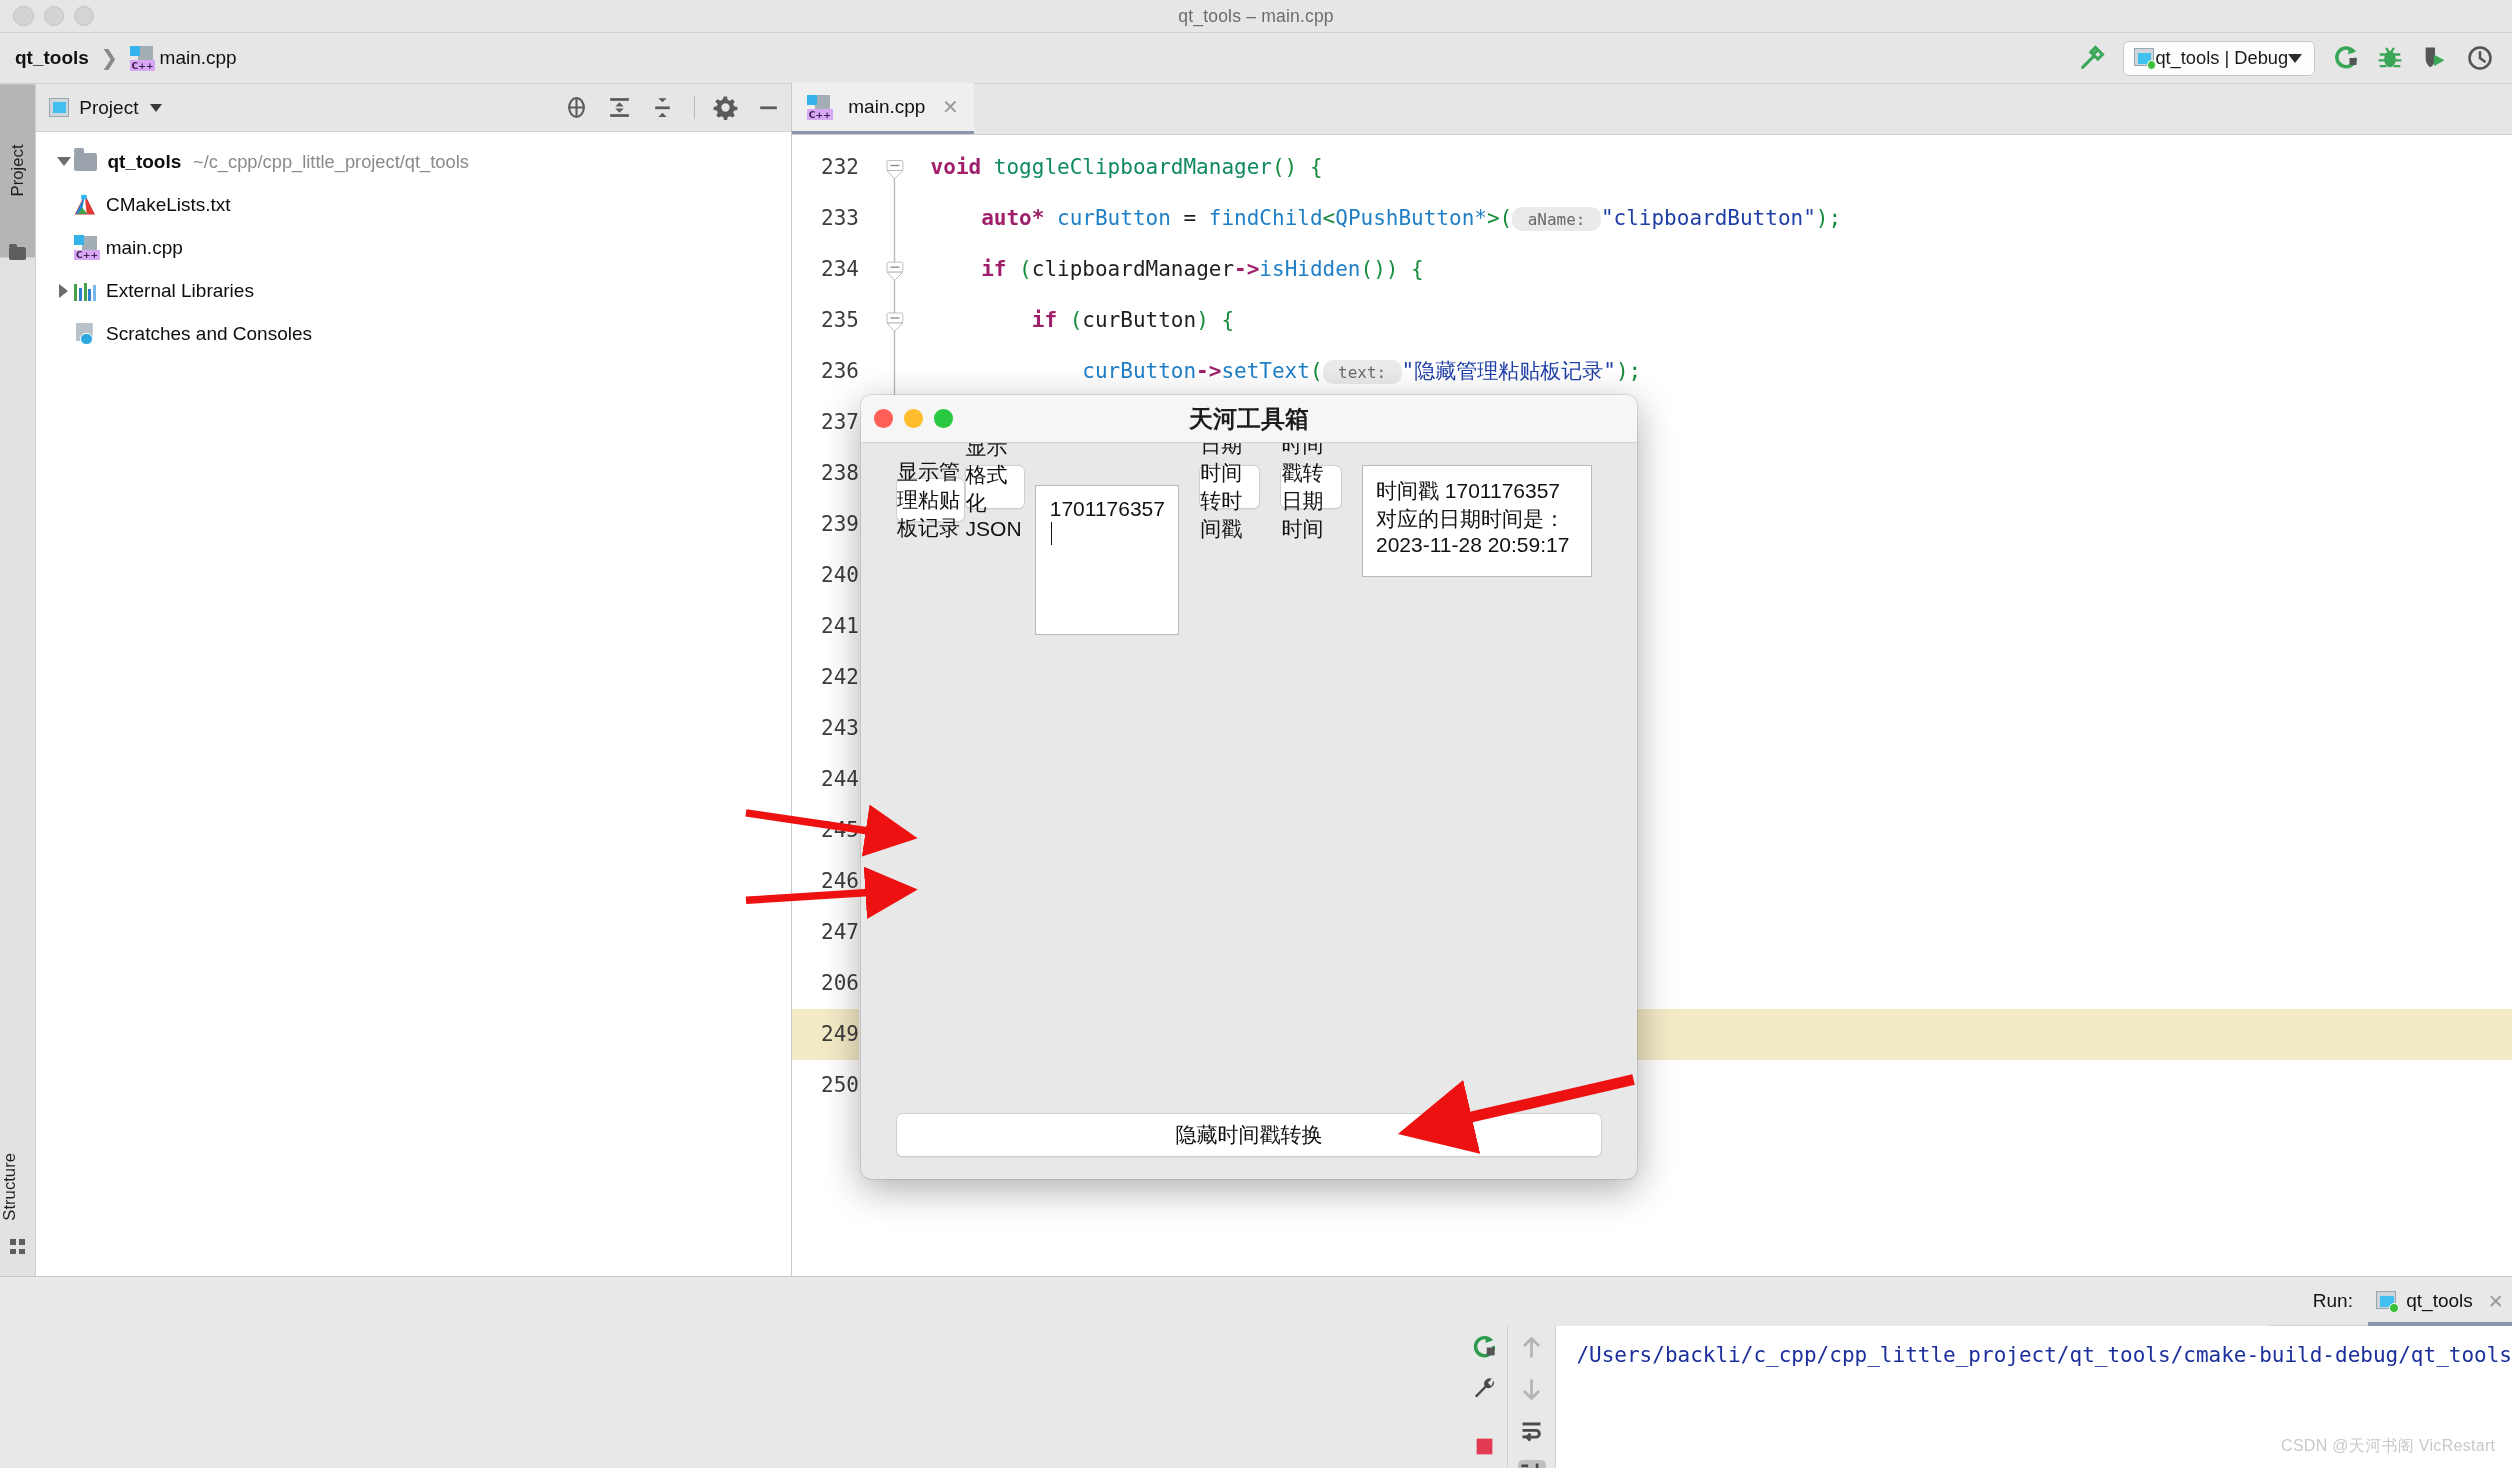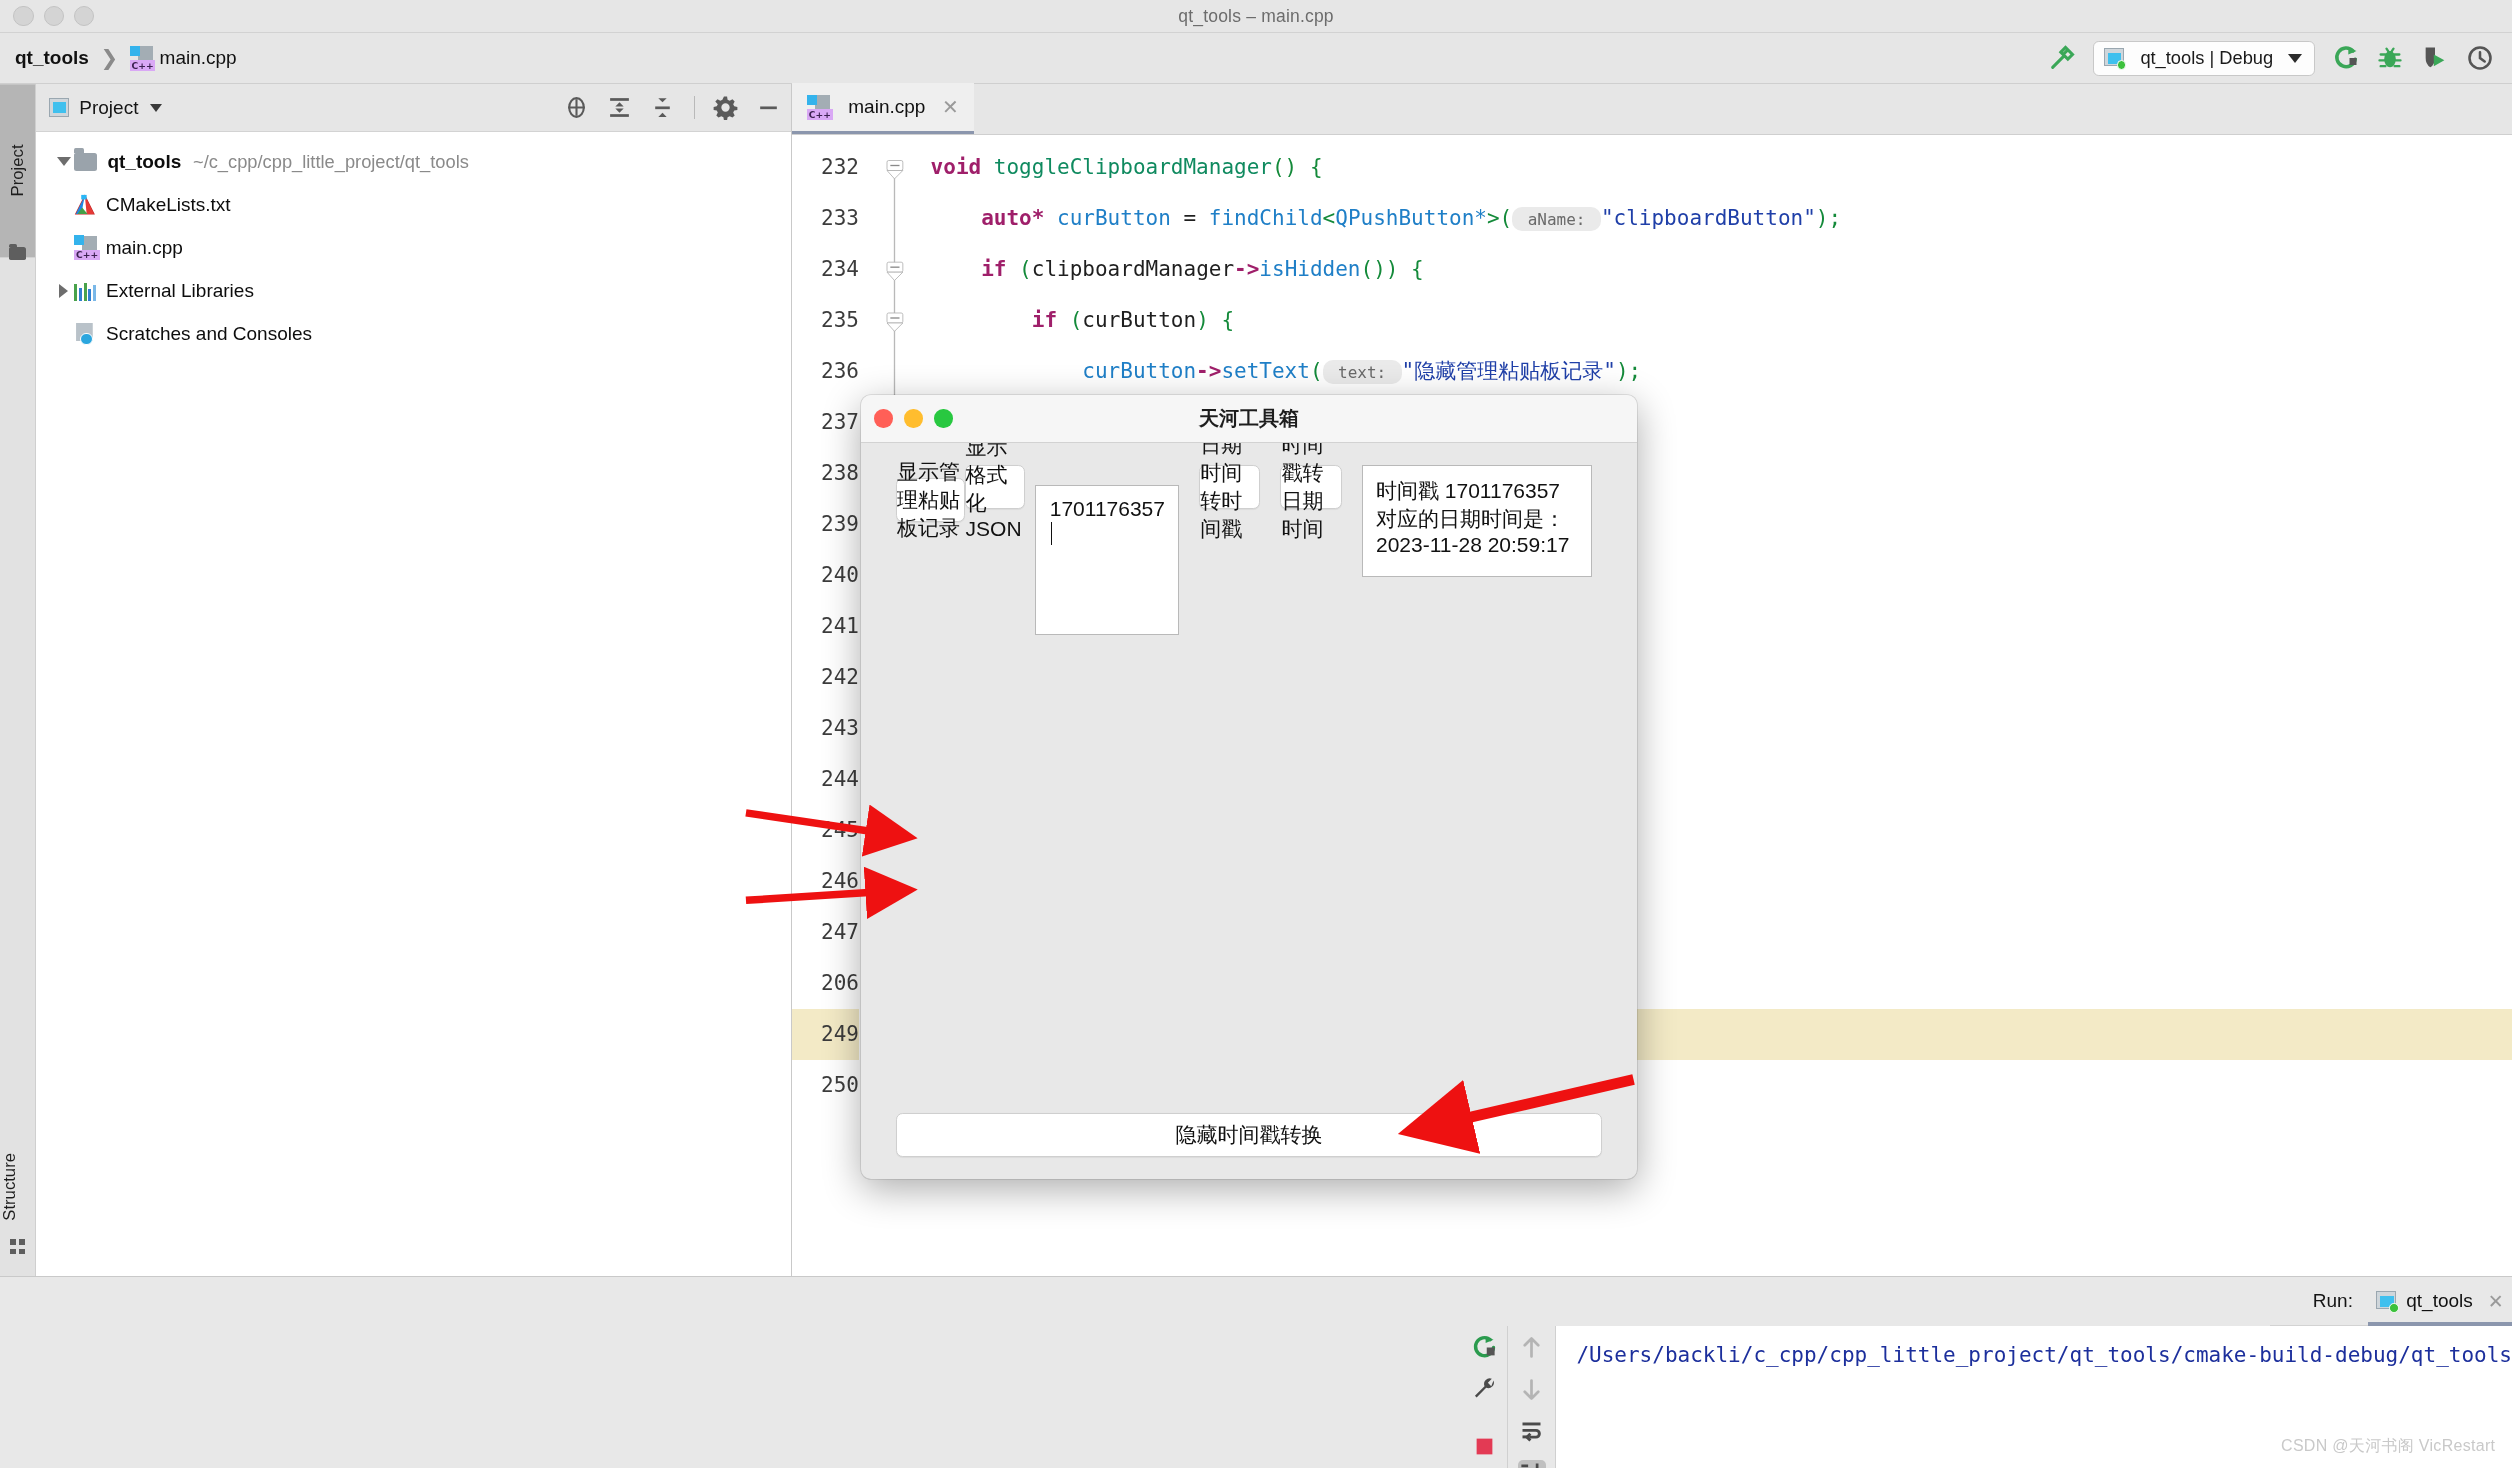--- a/index.html
+++ b/index.html
@@ -33,21 +33,21 @@
     padding:0 11.7px 0 15px;
   }
   .crumb{display:flex;align-items:center;font-size:19px;color:#111;}
   .crumb .bold{font-weight:bold;}
   .crumb .sep{color:#8a8a8a;margin:0 11.7px;font-size:21px;font-weight:300;}
   .navbar-right{margin-left:auto;display:flex;align-items:center;gap:16.7px;padding-right:6.7px;}
 
   .icon-btn{display:inline-flex;align-items:center;justify-content:center;cursor:pointer;}
 
   .runcfg{
-    display:flex;align-items:center;gap:15px;
+    display:flex;align-items:center;gap:0;
     background:#fdfdfd;border:0.8px solid #c8c8c8;border-radius:5.8px;
     height:33px;padding:0 11.7px 0 10px;
   }
   .runcfg .label{font-size:18.3px;color:#1a1a1a;white-space:nowrap;}
   .caret{width:0;height:0;border-left:7.5px solid transparent;border-right:7.5px solid transparent;border-top:9.2px solid #2b2b2b;}
 
   
   .appicon{position:relative;width:21.7px;height:20px;}
   .appicon .fr{position:absolute;left:0;top:0;width:20px;height:18.3px;border:1.7px solid #9aa7b0;background:#cfd6db;box-sizing:border-box;}
   .appicon .bl{position:absolute;left:4.2px;top:5px;width:13.3px;height:10.8px;background:#3fc0ee;}
@@ -166,21 +166,21 @@
     background:#e8e8e8;border-radius:10px;
     box-shadow:0 10px 38px rgba(0,0,0,.33),0 0 0 0.8px rgba(0,0,0,.12);
     display:flex;flex-direction:column;overflow:hidden;
   }
   .dlg-title{
     height:47px;flex:0 0 47px;background:#f6f6f6;border-bottom:0.8px solid #d2d2d2;
     display:flex;align-items:center;position:relative;
   }
   .dlg-traffic{display:flex;gap:11.7px;margin-left:13.3px;}
   .dlg-traffic i{width:18.3px;height:18.3px;border-radius:50%;display:block;}
-  .dlg-title .t{position:absolute;left:0;right:0;text-align:center;font-size:20px;color:#1d1d1d;font-weight:600;}
+  .dlg-title .t{position:absolute;left:0;right:0;text-align:center;font-size:24px;color:#1d1d1d;font-weight:600;}
   .dlg-body{flex:1;padding:21.7px 35px 0 35px;display:flex;}
   .qbtn{
     height:42px;background:#ffffff;border:0.8px solid #cfcfcf;border-radius:6.7px;
     display:flex;align-items:center;justify-content:center;
     font-size:21px;color:#111;box-shadow:0 0.8px 0.8px rgba(0,0,0,.06);
     margin-bottom:20px;
   }
   .qbtn.narrow{margin-left:10px;margin-right:10px;}
   .qtext{
     background:#fff;border:0.8px solid #b9b9b9;

